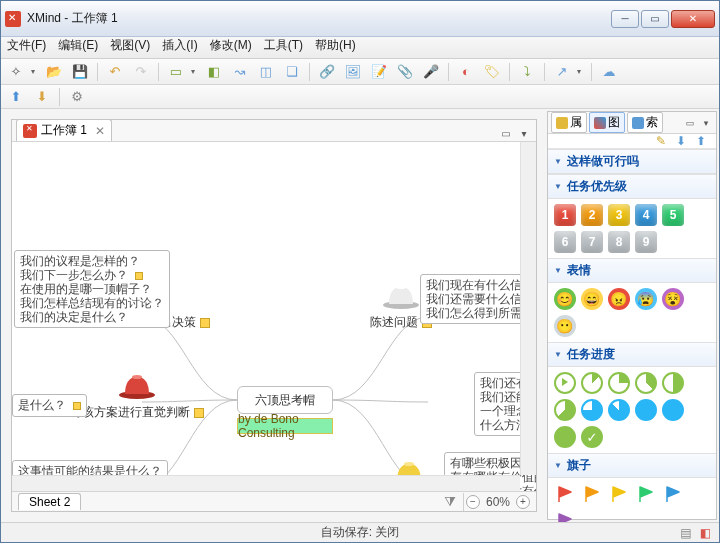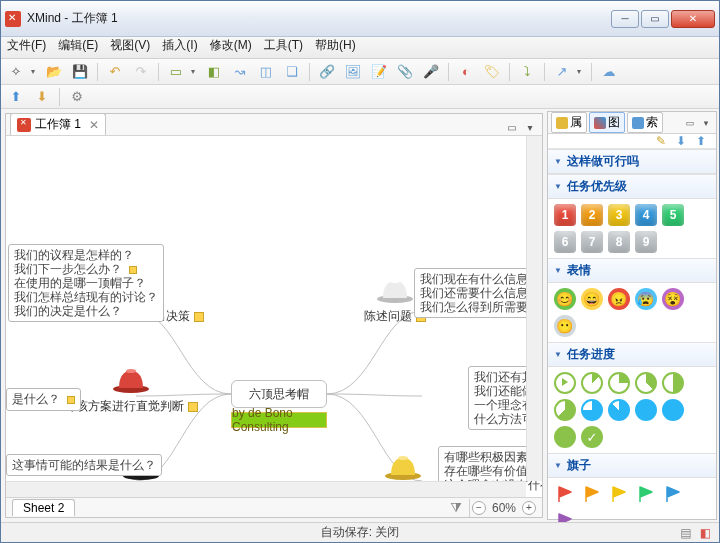--- a/index.html
+++ b/index.html
@@ -12,31 +12,31 @@
 .winbtns{display:flex;gap:2px}
 .winbtn{width:28px;height:18px;border:1px solid #8aa0bd;border-radius:3px;background:linear-gradient(#f7fafd,#dde6f1);display:flex;align-items:center;justify-content:center;font-size:10px;color:#2b3a52}
 .winbtn.close{width:44px;background:linear-gradient(#f0a69a,#d94530);border-color:#a83725;color:#fff}
 .menubar{height:22px;background:linear-gradient(#f7f7f7,#ececec);display:flex;padding:0 6px;gap:12px;border-bottom:1px solid #d0d0d0;color:#222}
 .menubar span{cursor:default}
 .toolbar{height:26px;background:linear-gradient(#fbfbfb,#efefef);display:flex;align-items:center;padding:0 4px;gap:4px;border-bottom:1px solid #d4d4d4}
 .tbtn{width:22px;height:20px;border:1px solid transparent;border-radius:2px;display:flex;align-items:center;justify-content:center;font-size:13px;color:#5b5b5b}
 .tsep{width:1px;height:18px;background:#d0d0d0;margin:0 2px}
 .toolbar .drop{width:8px;font-size:8px;color:#666}
 .workarea{flex:1;display:flex;background:#f4f4f4;min-height:0}
-.canvaswrap{flex:1;display:flex;flex-direction:column;border:1px solid #c5c5c5;margin:4px;background:#fff;min-width:0}
+.canvaswrap{flex:1;display:flex;flex-direction:column;border:1px solid #c5c5c5;margin:10px;background:#fff;min-width:0}
 .tabbar{height:22px;display:flex;align-items:flex-end;padding:2px 4px 0;border-bottom:1px solid #d4d4d4;background:#f7f7f7}
 .tab{display:flex;align-items:center;gap:4px;padding:2px 6px;border:1px solid #c5c5c5;border-bottom:none;border-radius:3px 3px 0 0;background:#fff;font-size:11px}
 .tab .xicon{width:14px;height:14px;background:#d94530;border-radius:2px;position:relative}
 .tab .xicon::after{content:"✕";color:#fff;font-size:8px;position:absolute;left:3px;top:0}
 .tab .cls{color:#888;margin-left:4px}
 .tabbar .sp{flex:1}
 .tabbar .rt{display:flex;gap:2px}
 .canvas{flex:1;position:relative;overflow:hidden;background:#fff}
 .node-center{position:absolute;left:225px;top:244px;width:96px;height:28px;border:1px solid #c0c0c0;border-radius:6px;background:#fff;display:flex;align-items:center;justify-content:center;font-size:13px;color:#333}
-.sublabel{position:absolute;left:225px;top:276px;width:96px;height:16px;background:#84cc16;border:1px solid #d8c24a;font-size:9px;display:flex;align-items:center;justify-content:center;color:#6b5b12}
+.sublabel{position:absolute;left:225px;top:276px;width:96px;height:16px;background:#86efac;border:1px solid #d8c24a;font-size:9px;display:flex;align-items:center;justify-content:center;color:#6b5b12}
 .branch{position:absolute;font-size:12px;color:#333}
 .branch .hat{width:44px;height:30px;margin:0 auto 4px;display:block}
 .branch .lbl{text-align:center;white-space:nowrap}
 .mk{display:inline-block;width:10px;height:10px;background:#ffd24d;border:1px solid #caa52a;margin-left:4px;vertical-align:middle}
 .note{position:absolute;background:#fff;border:1px solid #b8b8b8;border-radius:3px;font-size:10px;color:#444;padding:3px 5px;line-height:14px;white-space:nowrap}
 .note .mk{width:8px;height:8px}
 svg.wire{position:absolute;left:0;top:0;width:100%;height:100%;pointer-events:none}
 .sheetbar{height:20px;border-top:1px solid #d4d4d4;background:#f7f7f7;display:flex;align-items:center;padding:0 6px;font-size:11px}
 .sheetbar .sheet{border:1px solid #c0c0c0;border-bottom:none;padding:1px 10px;background:#fff;border-radius:3px 3px 0 0}
 .sheetbar .sp{flex:1}

